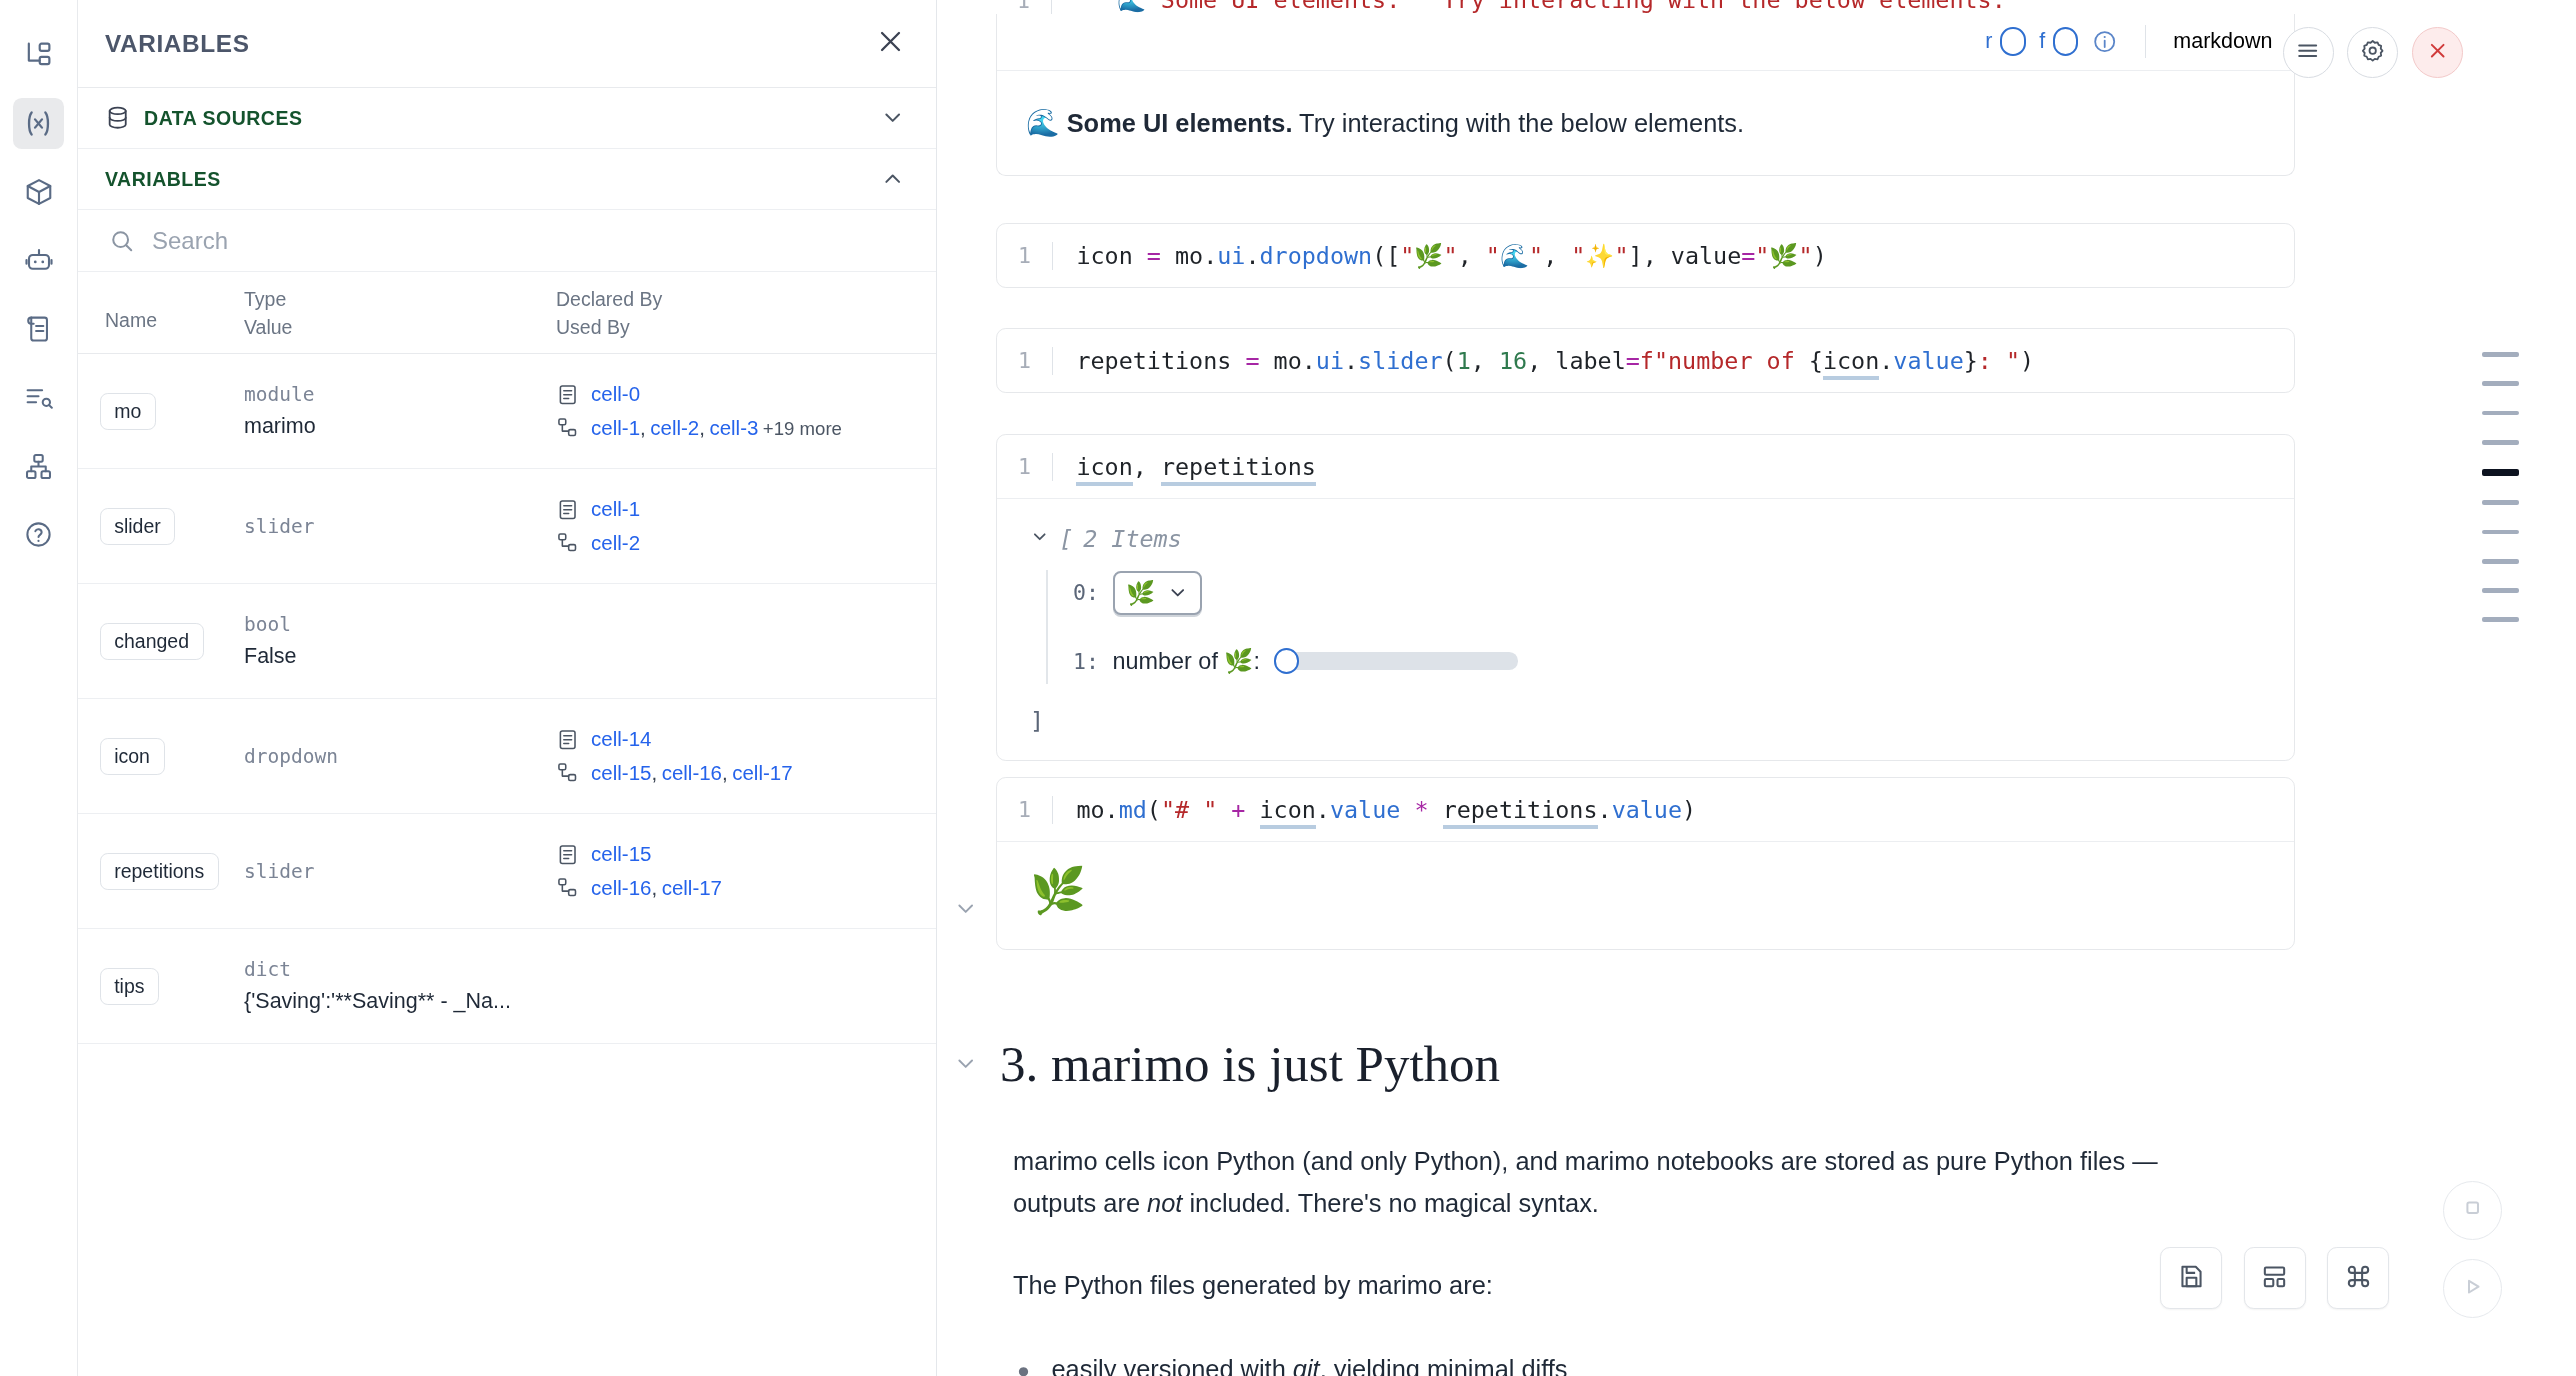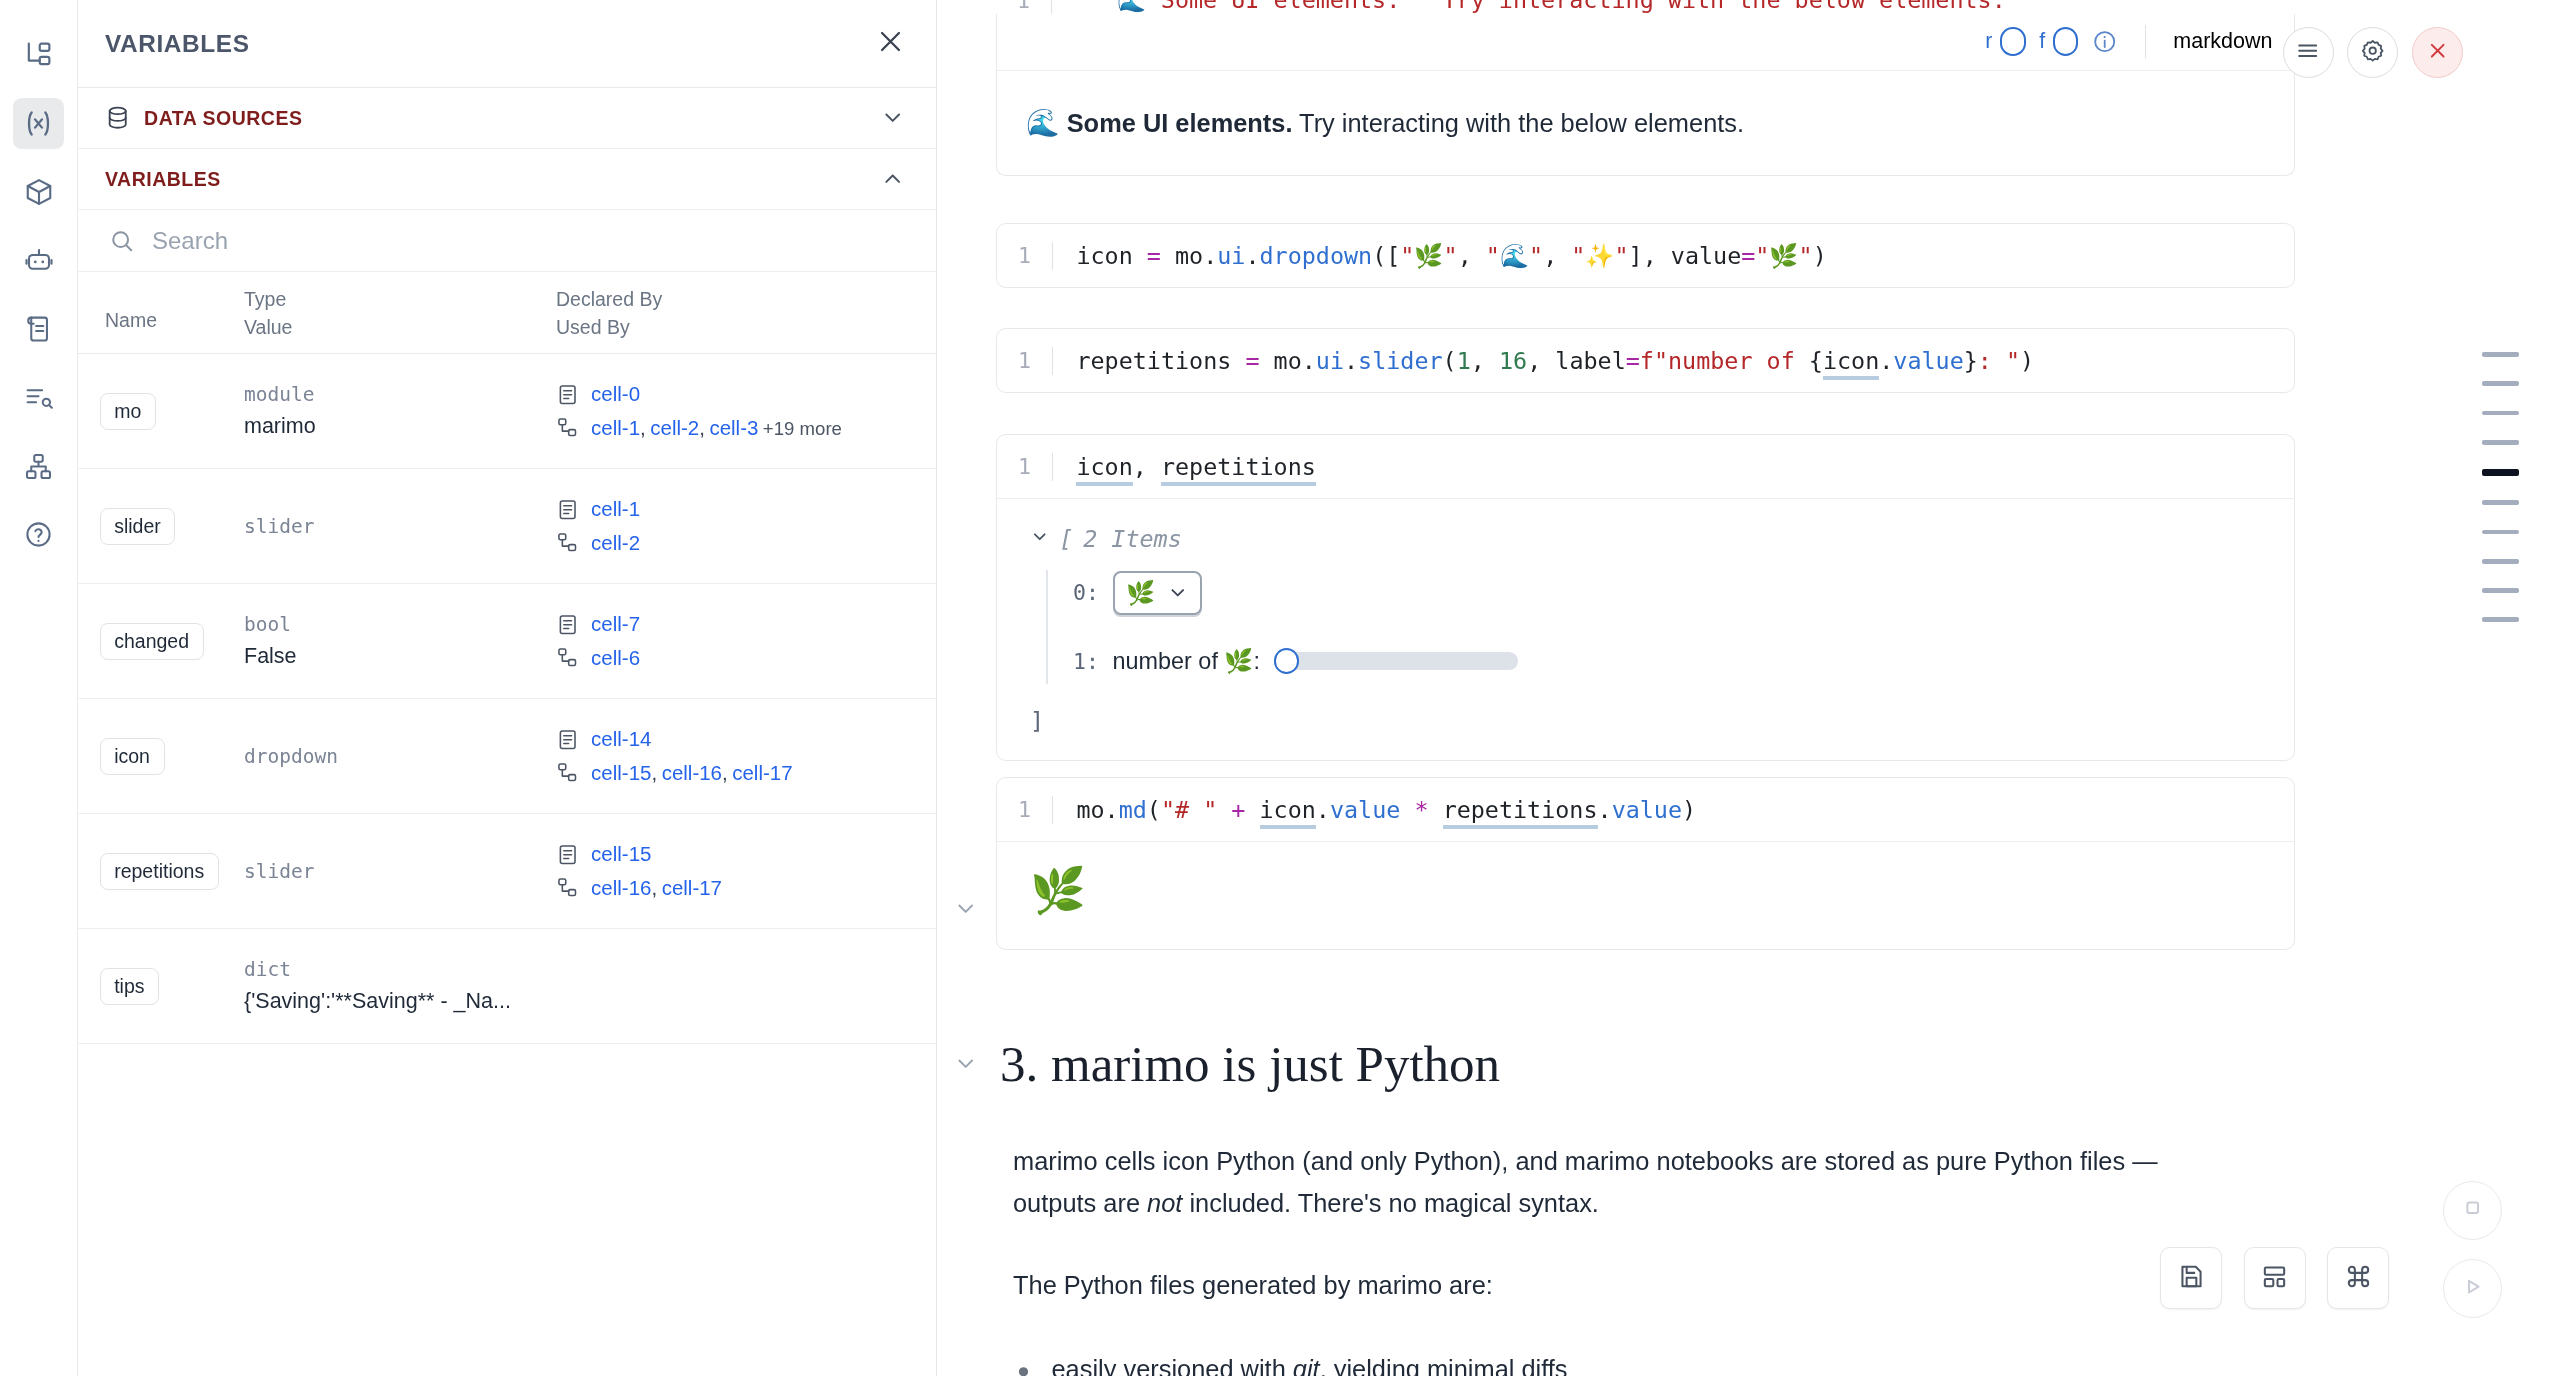--- a/index.html
+++ b/index.html
@@ -49,21 +49,21 @@
   .panel-close { color: #3b4252; cursor: pointer; display:flex; }
 
   .section-row {
     height: 61px; flex: 0 0 61px;
     display: flex; align-items: center; gap: 13.7px;
     padding: 0 31px 0 27px;
     border-bottom: 1px solid #edeff2;
     cursor: pointer;
   }
   .section-row .sec-label {
-    font-size: 19.5px; font-weight: 700; letter-spacing: 0.5px; color: #7f1d1d;
+    font-size: 19.5px; font-weight: 700; letter-spacing: 0.5px; color: #14532d;
     flex: 1;
   }
   .section-row .sec-icon { color:#3b4252; display:flex; }
   .section-row .sec-chev { color:#4b5563; display:flex; }
 
   .search-row {
     height: 62px; flex: 0 0 62px;
     display: flex; align-items: center; gap: 17.6px;
     padding: 0 31px 0 31px;
     border-bottom: 1px solid #edeff2;
@@ -427,41 +427,20 @@
            <span><span class="cell-link">cell-2</span></span>
          </div>
        </div>
         </div>
         <div class="var-row">
           <div class="c-name"><span class="chip">changed</span></div>
           <div class="c-type">
          <div class="vtype">bool</div>
             <div class="vval">False</div>
           </div>
-          <div class="c-decl">
-         <div class="decl-line">
-           <span class="decl-ico">
-                <svg width="23.4" height="23.4" viewBox="0 0 24 24" fill="none" stroke="currentColor" stroke-width="1.6" stroke-linecap="round" stroke-linejoin="round">
-                  <rect x="4.5" y="3" width="15" height="18" rx="2"></rect>
-                  <path d="M8 8h8M8 12h8M8 16h5"></path>
-                </svg>
-              </span>
-           <span><span class="cell-link">cell-7</span></span>
-         </div>
-         <div class="decl-line">
-           <span class="decl-ico">
-                <svg width="23.4" height="23.4" viewBox="0 0 24 24" fill="none" stroke="currentColor" stroke-width="1.6" stroke-linecap="round" stroke-linejoin="round">
-                  <rect x="3" y="3" width="7" height="6" rx="1.5"></rect>
-                  <rect x="13" y="14" width="7" height="6" rx="1.5"></rect>
-                  <path d="M6.5 9v6.5h6.5"></path>
-                </svg>
-              </span>
-           <span><span class="cell-link">cell-6</span></span>
-         </div>
-       </div>
         </div>
         <div class="var-row">
           <div class="c-name"><span class="chip">icon</span></div>
           <div class="c-type">
          <div class="vtype">dropdown</div>
           </div>
           <div class="c-decl">
          <div class="decl-line">
            <span class="decl-ico">
                 <svg width="23.4" height="23.4" viewBox="0 0 24 24" fill="none" stroke="currentColor" stroke-width="1.6" stroke-linecap="round" stroke-linejoin="round">

